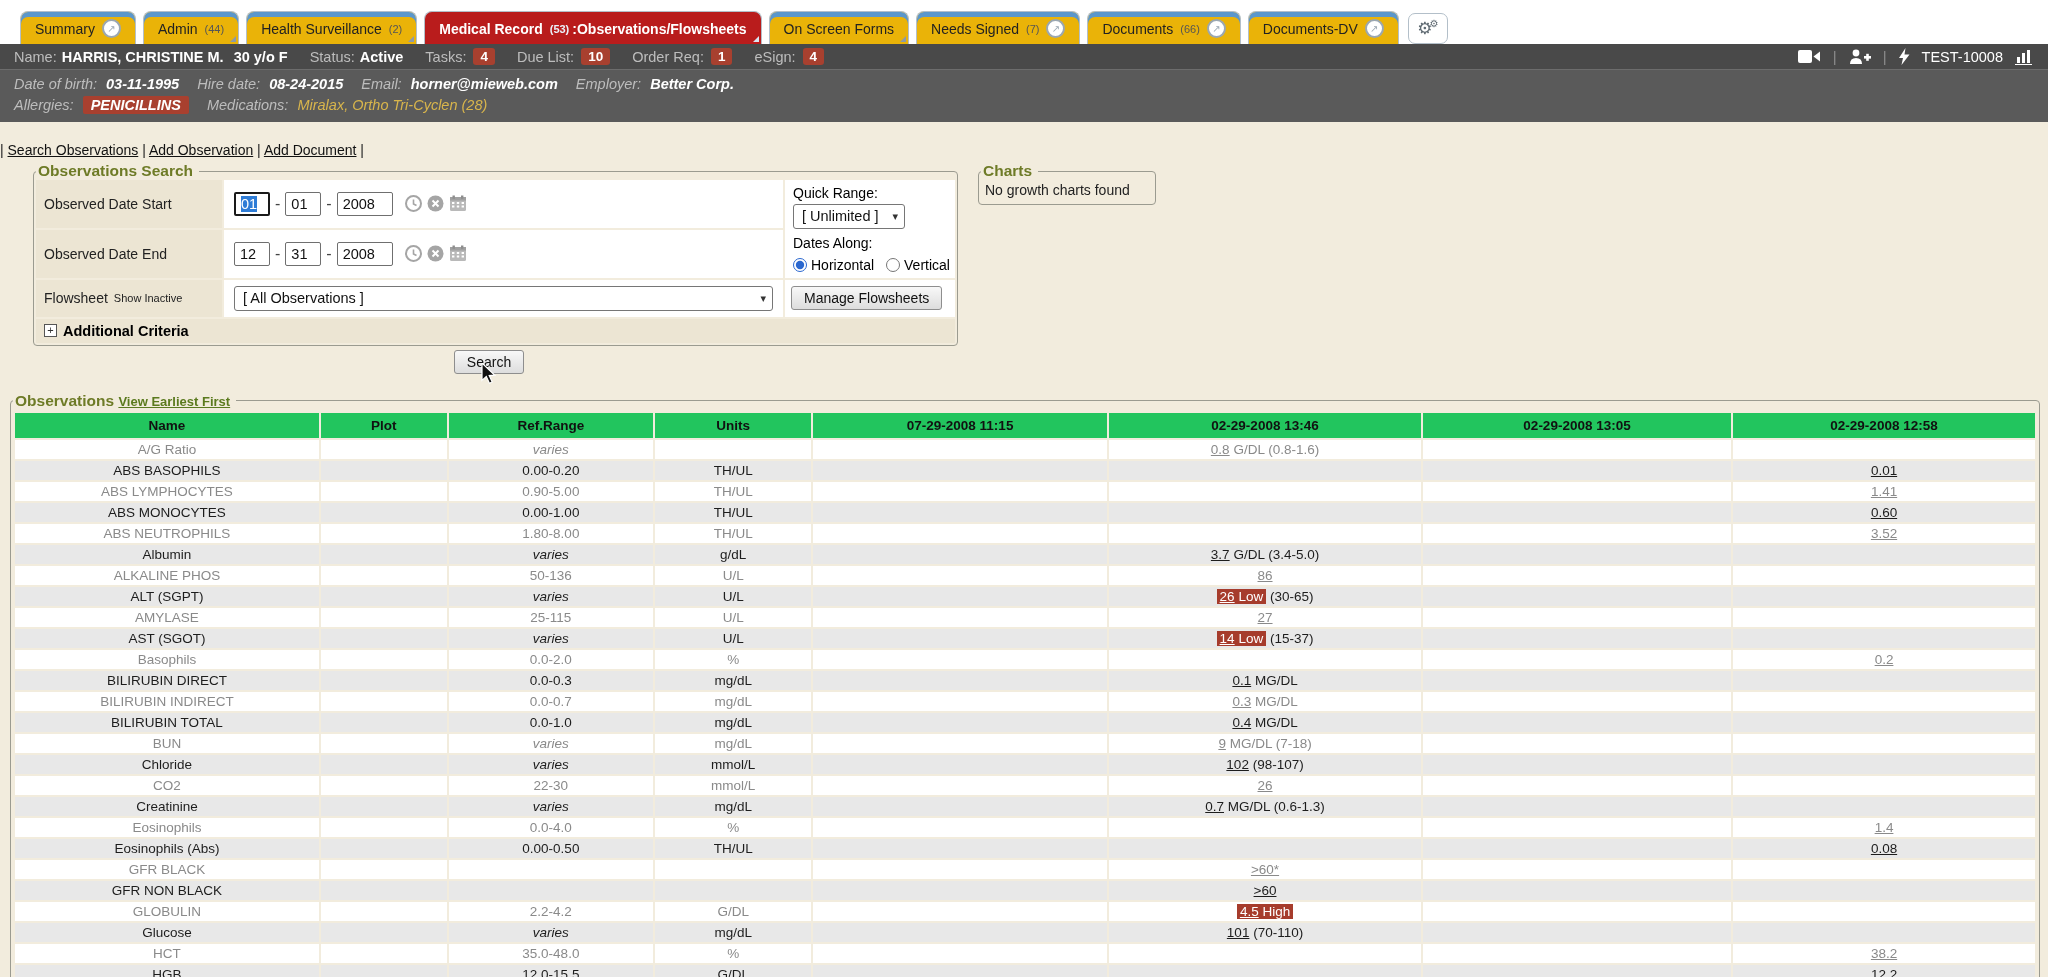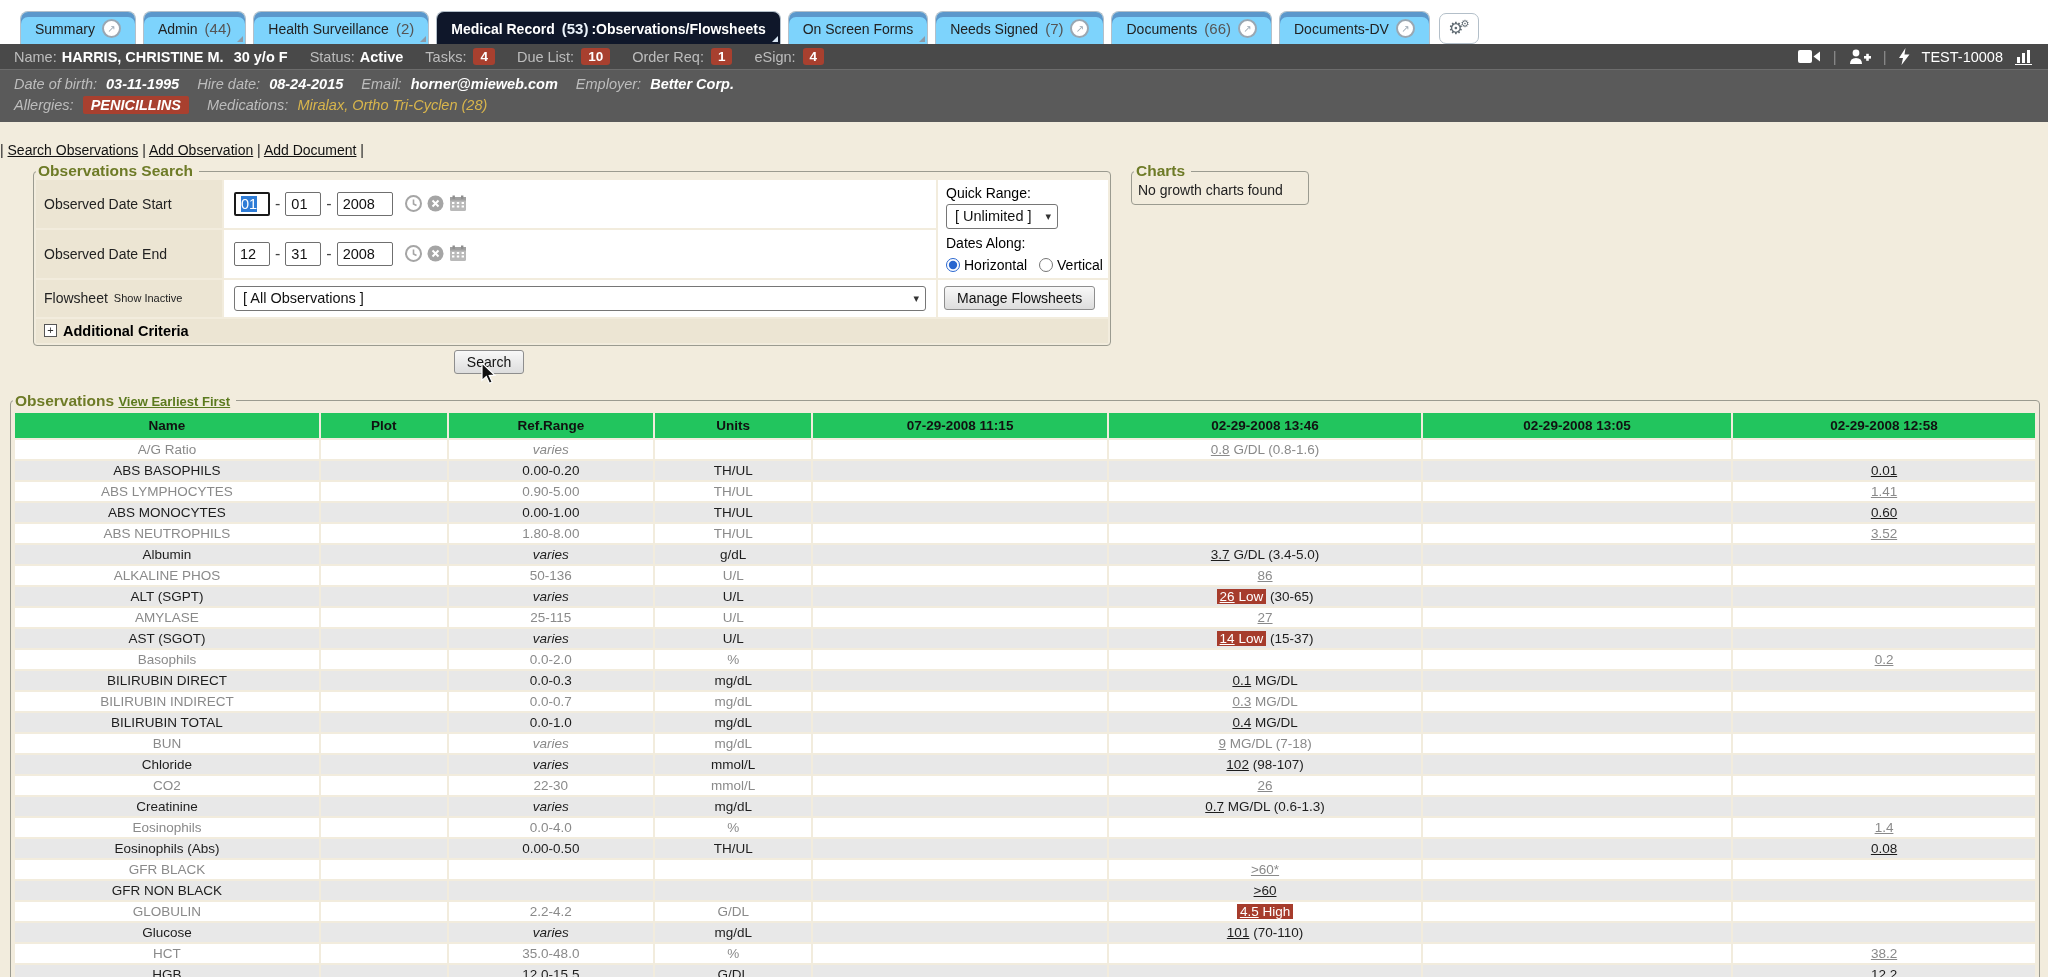--- a/index.html
+++ b/index.html
@@ -2,25 +2,25 @@
 <html><head>
 <meta charset="utf-8">
 <style>
   * { box-sizing: border-box; margin:0; padding:0; }
   html,body { width:2048px; height:977px; overflow:hidden; }
   body { font-family:"Liberation Sans", sans-serif; background:#f2ecdd; position:relative; }
 
   
   .tabbar { background:#ffffff; height:44px; display:flex; align-items:flex-end; padding-left:20px; }
   .tab { position:relative; display:inline-flex; align-items:center; gap:7px;
-         height:33px; padding:6px 14px 5px; margin-right:7px; background:#7dd3fc;
+         height:33px; padding:6px 14px 5px; margin-right:7px; background:#eab308;
          border:1px solid #b3bfc9; border-bottom:none; border-radius:8px 8px 0 0;
          box-shadow: inset 0 5px 0 0 #5b97cb; font-size:14px; color:#222; cursor:pointer; white-space:nowrap; }
-  .tab.active { background:#0f172a; color:#fff; font-weight:bold; box-shadow:none;justify-content:flex-end; }
-  .tab .tab-count { font-size:15px; color:#555; }
+  .tab.active { background:#b91c1c; color:#fff; font-weight:bold; box-shadow:none;justify-content:flex-end; }
+  .tab .tab-count { font-size:11px; color:#555; }
   .tab.active .tab-count { color:#eaf2fa; font-weight:bold; }
   .tab .circ-icon { width:19px; height:19px; border:2px solid #9aa7b2; border-radius:50%;
         display:inline-flex; align-items:center; justify-content:center; font-size:10px; color:#9aa7b2; background:#fff; }
   .tab .corner { position:absolute; right:2px; bottom:2px; width:0; height:0;
         border-left:6px solid transparent; border-bottom:6px solid #8d9aa6; }
   .tab.active .corner { border-bottom-color:#d8e6f3; }
   .gearbox { height:31px; width:40px; margin-left:2px; border:1px solid #b3bfc9; border-radius:7px;
         display:inline-flex; align-items:center; justify-content:center; background:#fff; cursor:pointer; color:#5f6a72; }
   .gearbox .g1 { font-size:17px; line-height:1; }
   .gearbox .g2 { font-size:10px; line-height:1; margin:-10px 0 0 -3px; }
@@ -44,21 +44,21 @@
 
   
   .actions-row { text-align:left; padding:20px 18px 0 0; font-size:14px; color:#222; height:40px; }
   .actions-row a { color:#111; text-decoration:underline; cursor:pointer; }
 
   
   fieldset { border:1px solid #9b9b90; border-radius:4px; background:transparent; }
   legend { font-weight:bold; color:#6e7b27; font-size:15.5px; padding:0 6px 0 2px; }
 
   .panels-row { display:flex; align-items:flex-start; margin-left:33px; }
-  .search-fs { width:1078px; padding:0 2px 2px; }
+  .search-fs { width:925px; padding:0 2px 2px; }
   .sgrid { display:grid; grid-template-columns:186px 1fr 170px; gap:2px; background:#f2ecdd; }
   .cell-label { background:#ece5d3; display:flex; align-items:center; padding:6px 8px; font-size:14px; color:#222; min-height:38px; }
   .cell-input { background:#fff; display:flex; align-items:center; gap:4px; padding:6px 10px; min-height:38px; }
   .cell-right { background:#fff; grid-column:3; grid-row:1 / span 2; padding:3px 8px; font-size:14px; line-height:1.45; }
   .cell-btn { background:#fff; display:flex; align-items:center; padding:3px 6px; }
   .addl-row { grid-column:1 / span 3; background:#ece5d3; padding:4px 8px; font-size:14px; display:flex; align-items:center; gap:6px; }
   .plusbox { width:13px; height:13px; border:1px solid #555; background:#fff; display:inline-flex;
              align-items:center; justify-content:center; font-size:11px; line-height:1; color:#333; cursor:pointer; }
   .addl-row b { font-size:14.5px; }
 

